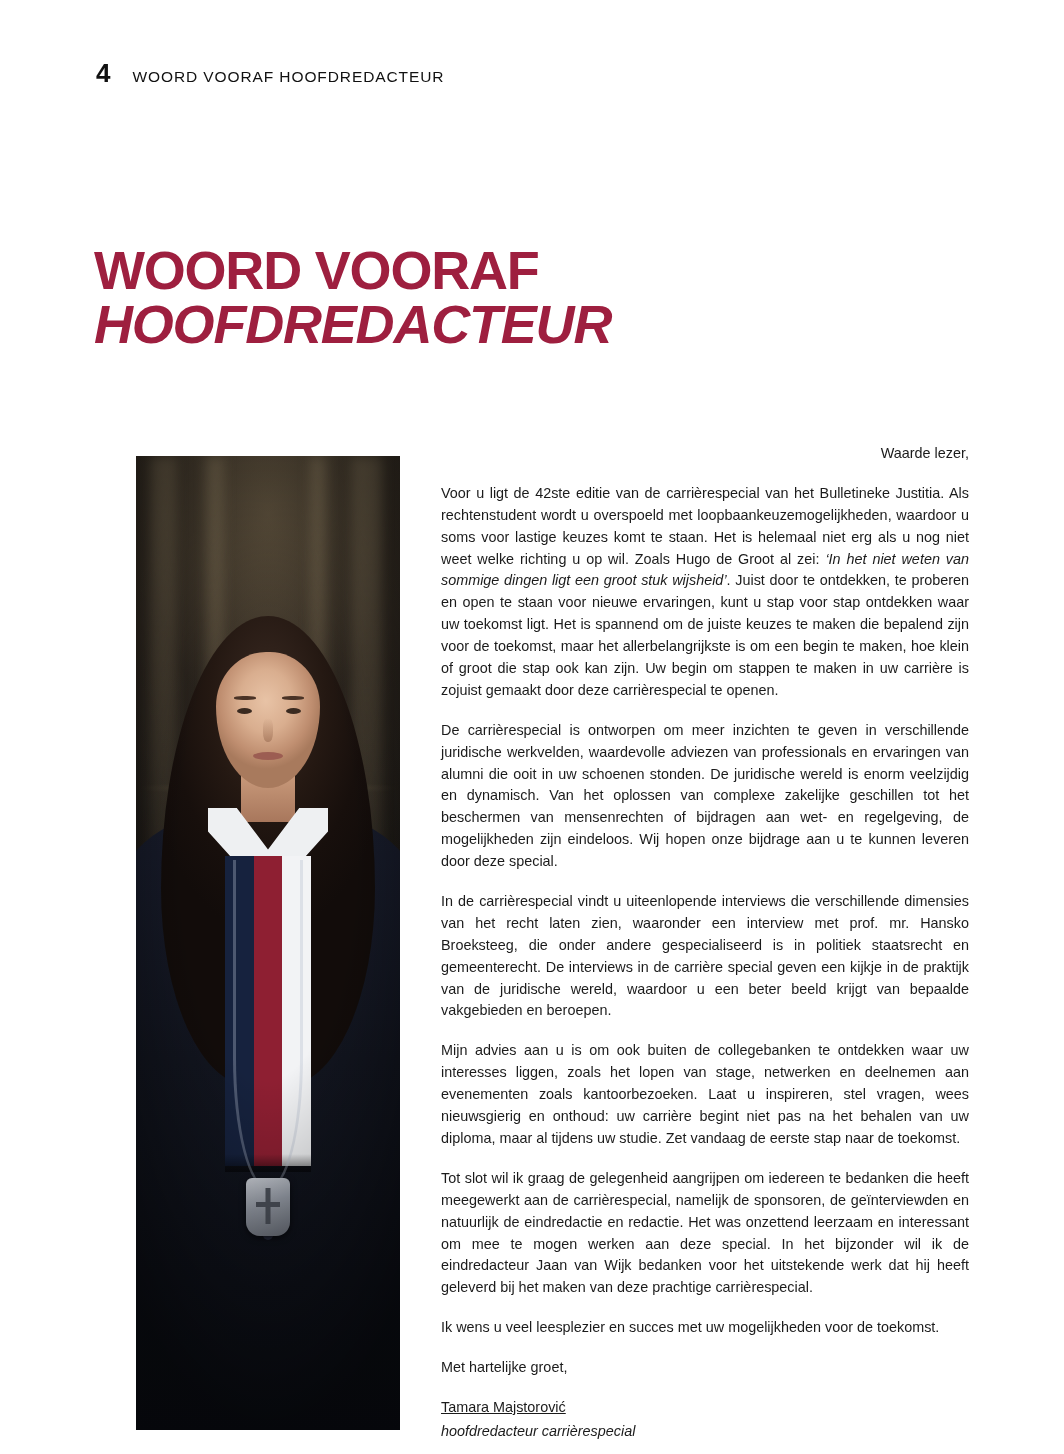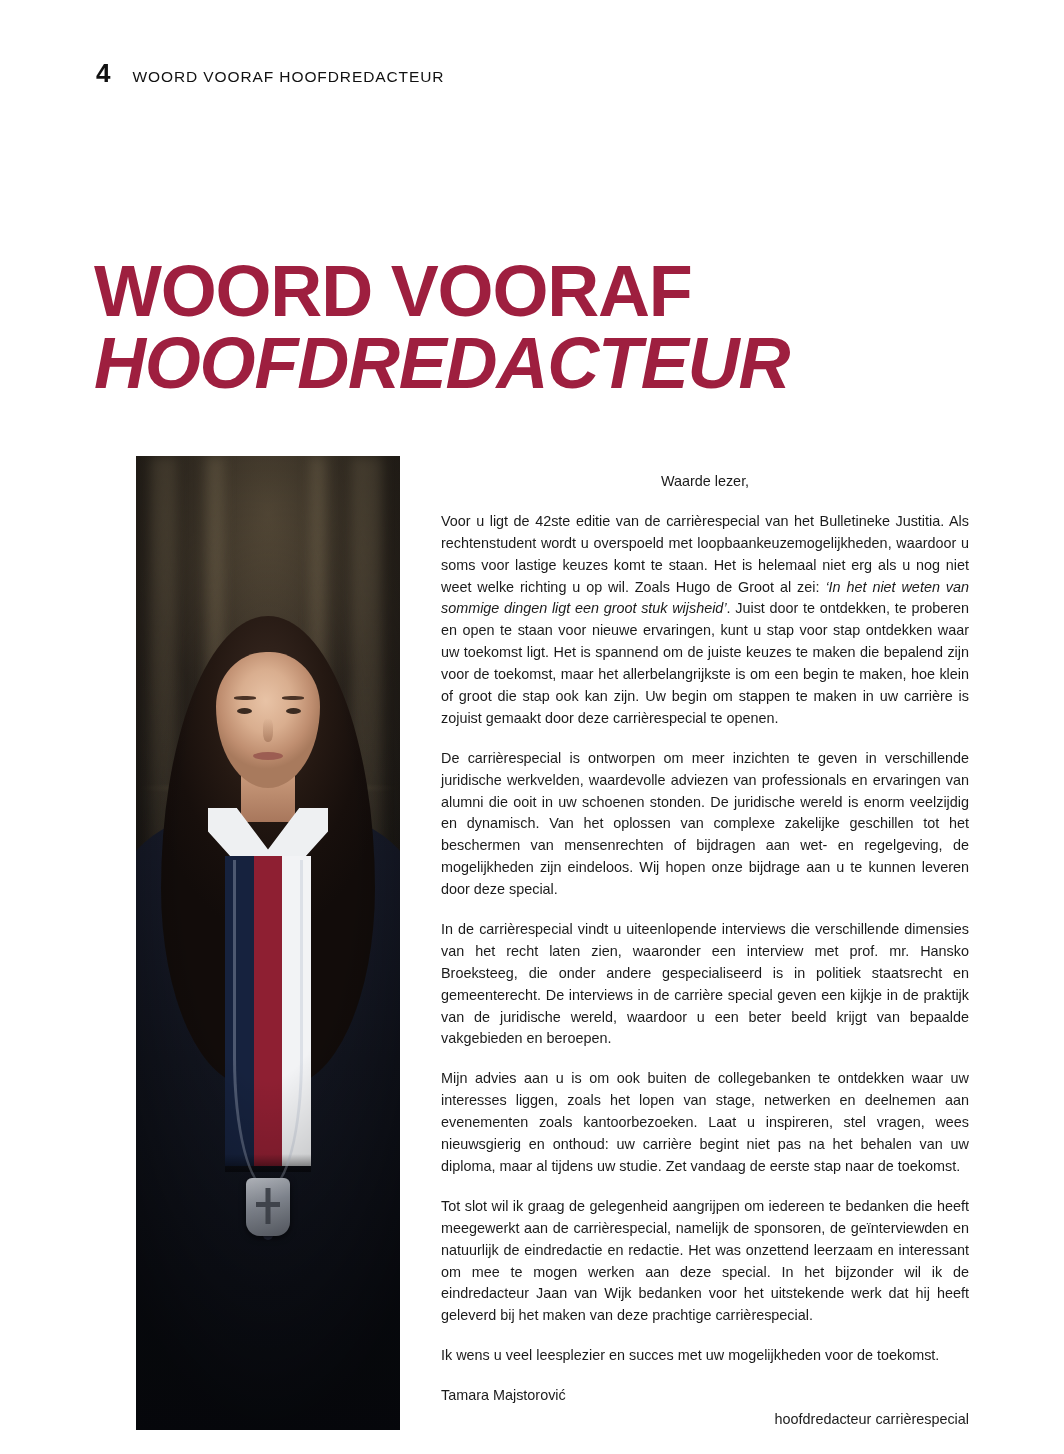--- a/index.html
+++ b/index.html
@@ -38,21 +38,21 @@
   }
 
   
   .display-title {
     position: absolute;
     left: 94px;
     top: 208px;
     width: 900px;
     color: #9e1f3f;
     font-weight: bold;
-    font-size: 72px;
+    font-size: 54px;
     line-height: 0.99;
     letter-spacing: -1.2px;
   }
   .display-title .l2 { display: block; font-style: italic; }
 
   
   .portrait {
     position: absolute;
     left: 96px;
     top: 440px;
@@ -224,24 +224,24 @@
   }
   .col-text p {
     margin: 0 0 18px 0;
     font-size: 14.4px;
     line-height: 1.52;
     text-align: justify;
     color: #1b1b1b;
     hyphens: none;
   }
   .col-text p:last-child { margin-bottom: 0; }
-  .col-text p.salutation { text-align: center; margin-top: 28px; }
+  .col-text p.salutation { text-align: right; }
   .col-text p.closing { text-align: left; }
-  .col-text p.signature { text-align: left; margin-bottom: 2px; }
-  .col-text p.role { text-align: right; }
+  .col-text p.signature { text-align: left; margin-bottom: 2px; text-decoration: underline; }
+  .col-text p.role { text-align: left; font-style: italic; }
   .col-text em { font-style: italic; }
 </style>
 </head>
 <body>
 
 <div class="runhead">
   <span class="folio">4</span>
   <span class="sect">WOORD VOORAF HOOFDREDACTEUR</span>
 </div>
 
@@ -294,15 +294,16 @@
 </figure>
 
 <div class="col-text">
   <p class="salutation">Waarde lezer,</p>
   <p>Voor u ligt de 42ste editie van de carrièrespecial van het Bulletineke Justitia. Als rechtenstudent wordt u overspoeld met loopbaankeuzemogelijkheden, waardoor u soms voor lastige keuzes komt te staan. Het is helemaal niet erg als u nog niet weet welke richting u op wil. Zoals Hugo de Groot al zei: <em>‘In het niet weten van sommige dingen ligt een groot stuk wijsheid’</em>. Juist door te ontdekken, te proberen en open te staan voor nieuwe ervaringen, kunt u stap voor stap ontdekken waar uw toekomst ligt. Het is spannend om de juiste keuzes te maken die bepalend zijn voor de toekomst, maar het allerbelangrijkste is om een begin te maken, hoe klein of groot die stap ook kan zijn. Uw begin om stappen te maken in uw carrière is zojuist gemaakt door deze carrièrespecial te openen.</p>
   <p>De carrièrespecial is ontworpen om meer inzichten te geven in verschillende juridische werkvelden, waardevolle adviezen van professionals en ervaringen van alumni die ooit in uw schoenen stonden. De juridische wereld is enorm veelzijdig en dynamisch. Van het oplossen van complexe zakelijke geschillen tot het beschermen van mensenrechten of bijdragen aan wet- en regelgeving, de mogelijkheden zijn eindeloos. Wij hopen onze bijdrage aan u te kunnen leveren door deze special.</p>
   <p>In de carrièrespecial vindt u uiteenlopende interviews die verschillende dimensies van het recht laten zien, waaronder een interview met prof. mr. Hansko Broeksteeg, die onder andere gespecialiseerd is in politiek staatsrecht en gemeenterecht. De interviews in de carrière special geven een kijkje in de praktijk van de juridische wereld, waardoor u een beter beeld krijgt van bepaalde vakgebieden en beroepen.</p>
   <p>Mijn advies aan u is om ook buiten de collegebanken te ontdekken waar uw interesses liggen, zoals het lopen van stage, netwerken en deelnemen aan evenementen zoals kantoorbezoeken. Laat u inspireren, stel vragen, wees nieuwsgierig en onthoud: uw carrière begint niet pas na het behalen van uw diploma, maar al tijdens uw studie. Zet vandaag de eerste stap naar de toekomst.</p>
   <p>Tot slot wil ik graag de gelegenheid aangrijpen om iedereen te bedanken die heeft meegewerkt aan de carrièrespecial, namelijk de sponsoren, de geïnterviewden en natuurlijk de eindredactie en redactie. Het was onzettend leerzaam en interessant om mee te mogen werken aan deze special. In het bijzonder wil ik de eindredacteur Jaan van Wijk bedanken voor het uitstekende werk dat hij heeft geleverd bij het maken van deze prachtige carrièrespecial.</p>
   <p>Ik wens u veel leesplezier en succes met uw mogelijkheden voor de toekomst.</p>
+  <p class="closing">Met hartelijke groet,</p>
   <p class="signature">Tamara Majstorović</p>
   <p class="role">hoofdredacteur carrièrespecial</p>
 </div>
 
 </body></html>

